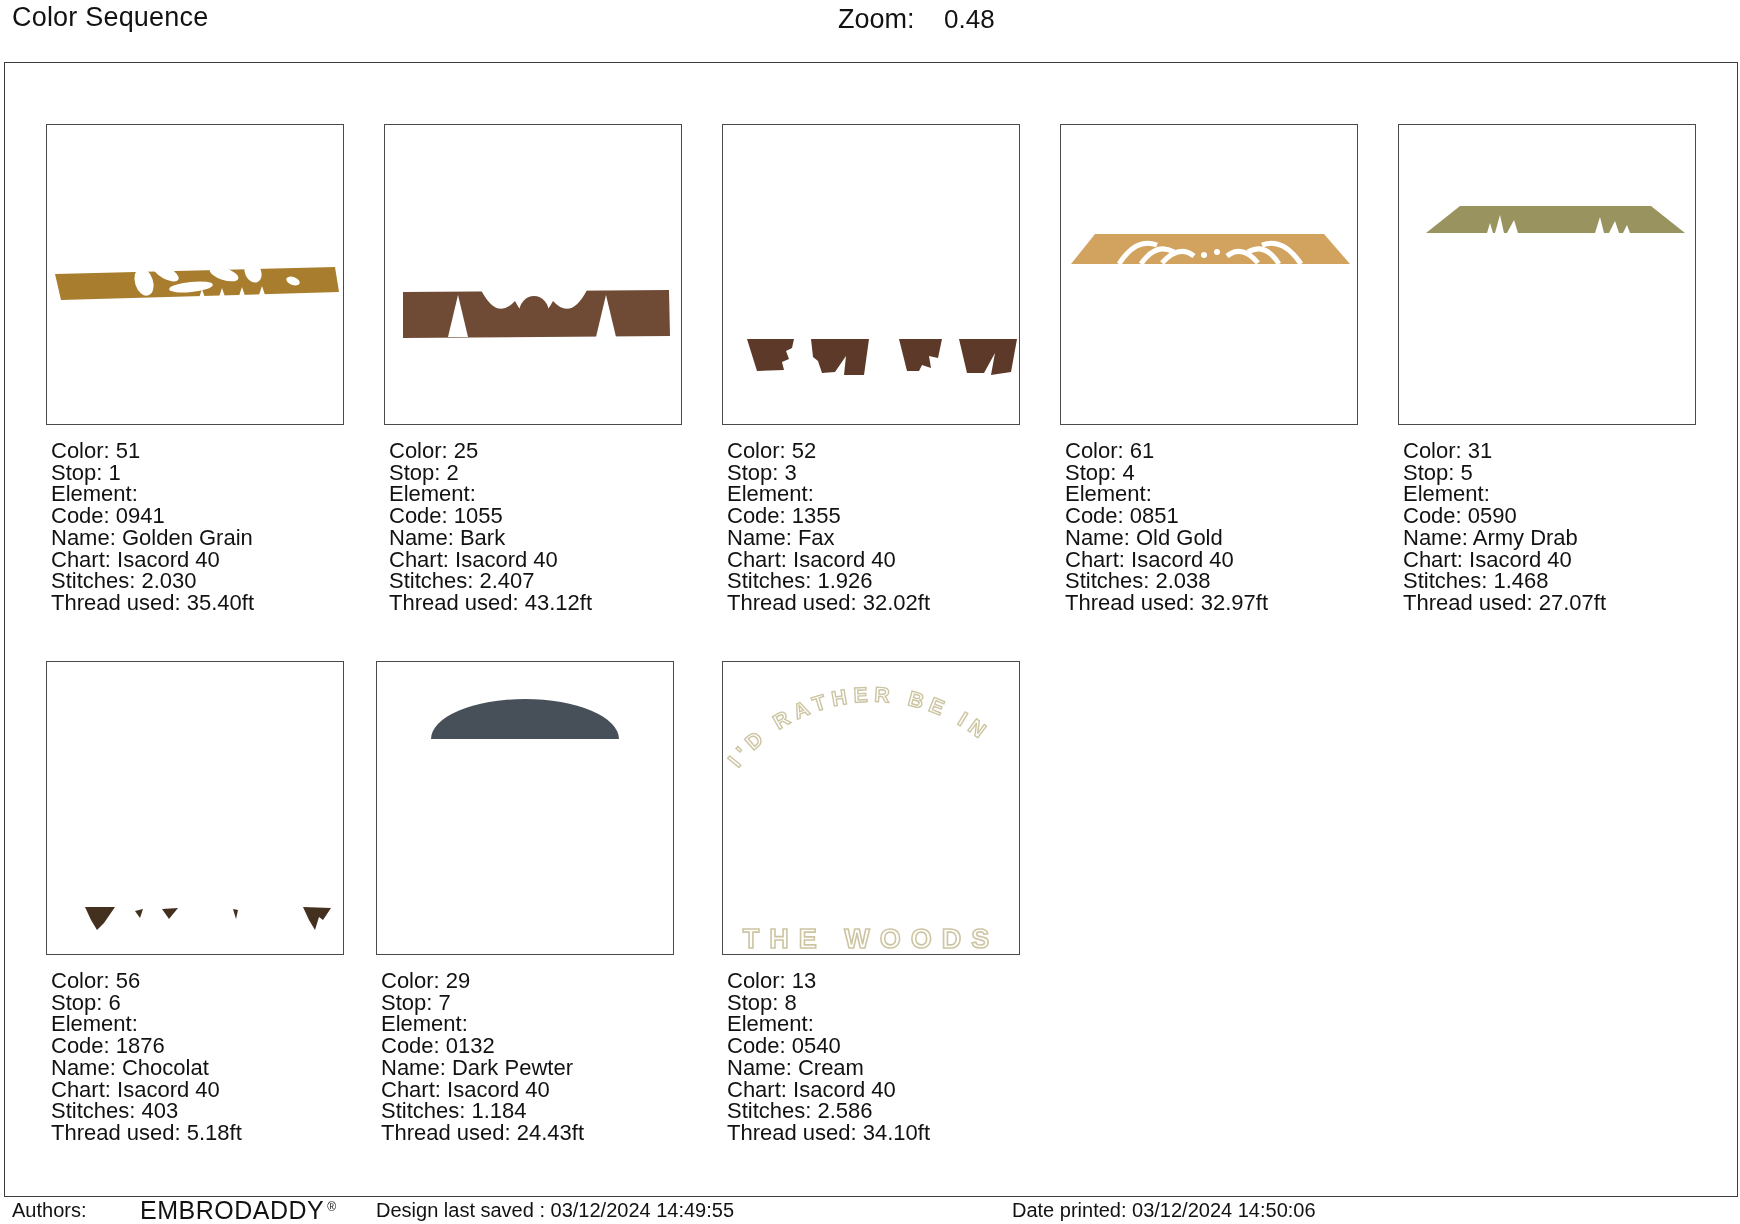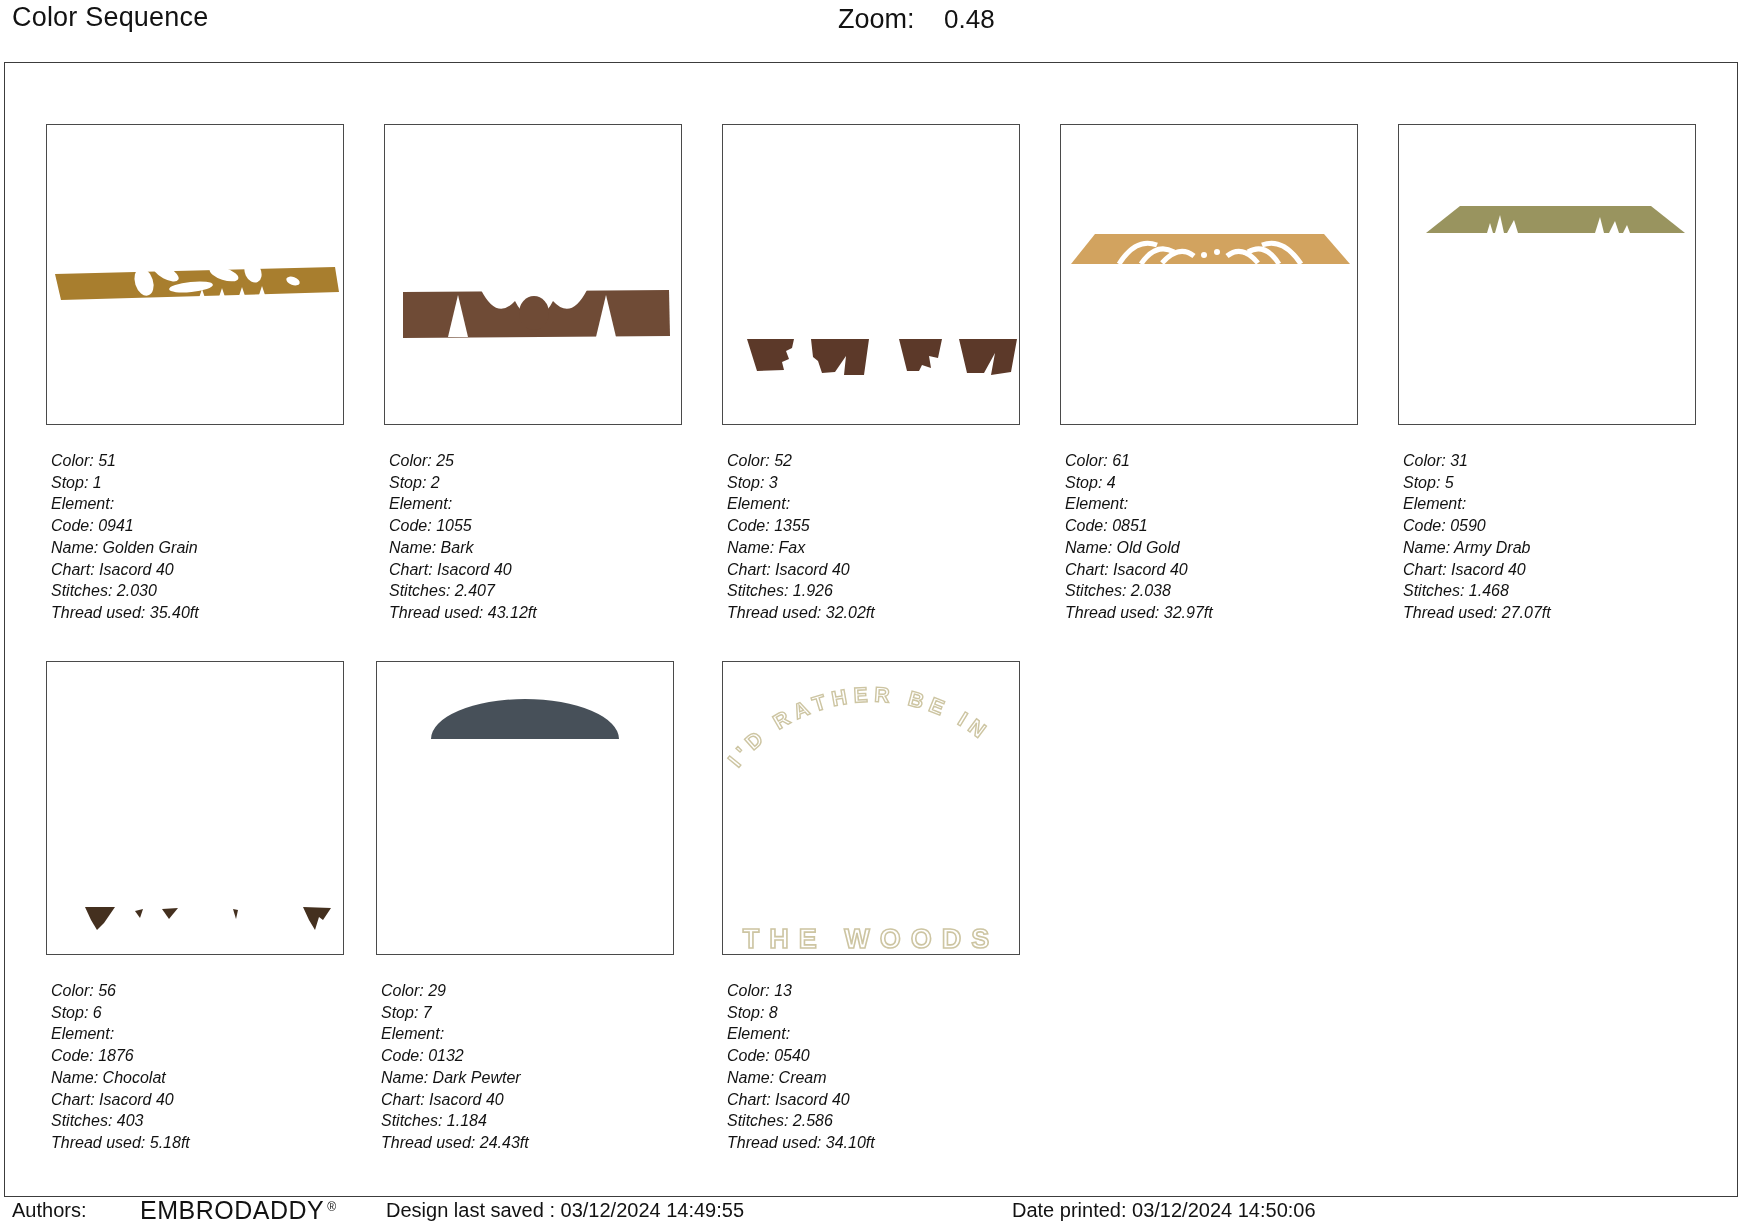--- a/index.html
+++ b/index.html
@@ -13,21 +13,21 @@
 
   
   .frame{position:absolute;left:4px;top:62px;width:1732px;height:1133px;border:1px solid #3c3c3c;background:#fff;}
 
   
   .card{position:absolute;width:298px;}
   .thumb{width:296px;background:#fff;border:1px solid #4a4a4a;}
   .thumb.r1{height:299px;}
   .thumb.r2{height:292px;}
   .thumb svg{display:block;width:100%;height:100%;}
-  .info{margin-top:25px;padding-left:5px;font-size:16px;line-height:21.7px;white-space:nowrap;font-style:italic;}
+  .info{margin-top:15px;padding-left:5px;font-size:22px;line-height:21.7px;white-space:nowrap;}
 
   
   .ft{position:absolute;top:1199px;font-size:20px;white-space:nowrap;}
   .ft.brand-wrap{top:1196px;}
   .brand{font-size:25px;letter-spacing:.5px;margin-top:17px;}
   .brand-reg{font-size:12px;vertical-align:super;margin-left:3px;}
   .ft.page-num{right:21px;margin-top:34px;}
 </style>
 </head>
 <body>
@@ -250,17 +250,17 @@
         <div><span>Chart:</span> <span>Isacord 40</span></div>
         <div><span>Stitches:</span> <span>2.586</span></div>
         <div><span>Thread used:</span> <span>34.10ft</span></div>
       </div>
     </div>
 
   </div>
 
   <div class="ft" style="left:12px;">Authors:</div>
   <div class="ft brand-wrap" style="left:140px;"><span class="brand">EMBRODADDY</span><span class="brand-reg">®</span></div>
-  <div class="ft" style="left:386px;text-align:center;">Design last saved : 03/12/2024 14:49:55</div>
+  <div class="ft" style="left:376px;text-align:center;">Design last saved : 03/12/2024 14:49:55</div>
   <div class="ft" style="left:1012px;">Date printed: 03/12/2024 14:50:06</div>
   <div class="ft page-num">Page 2 of 2</div>
 
 </div>
 
 </body></html>

